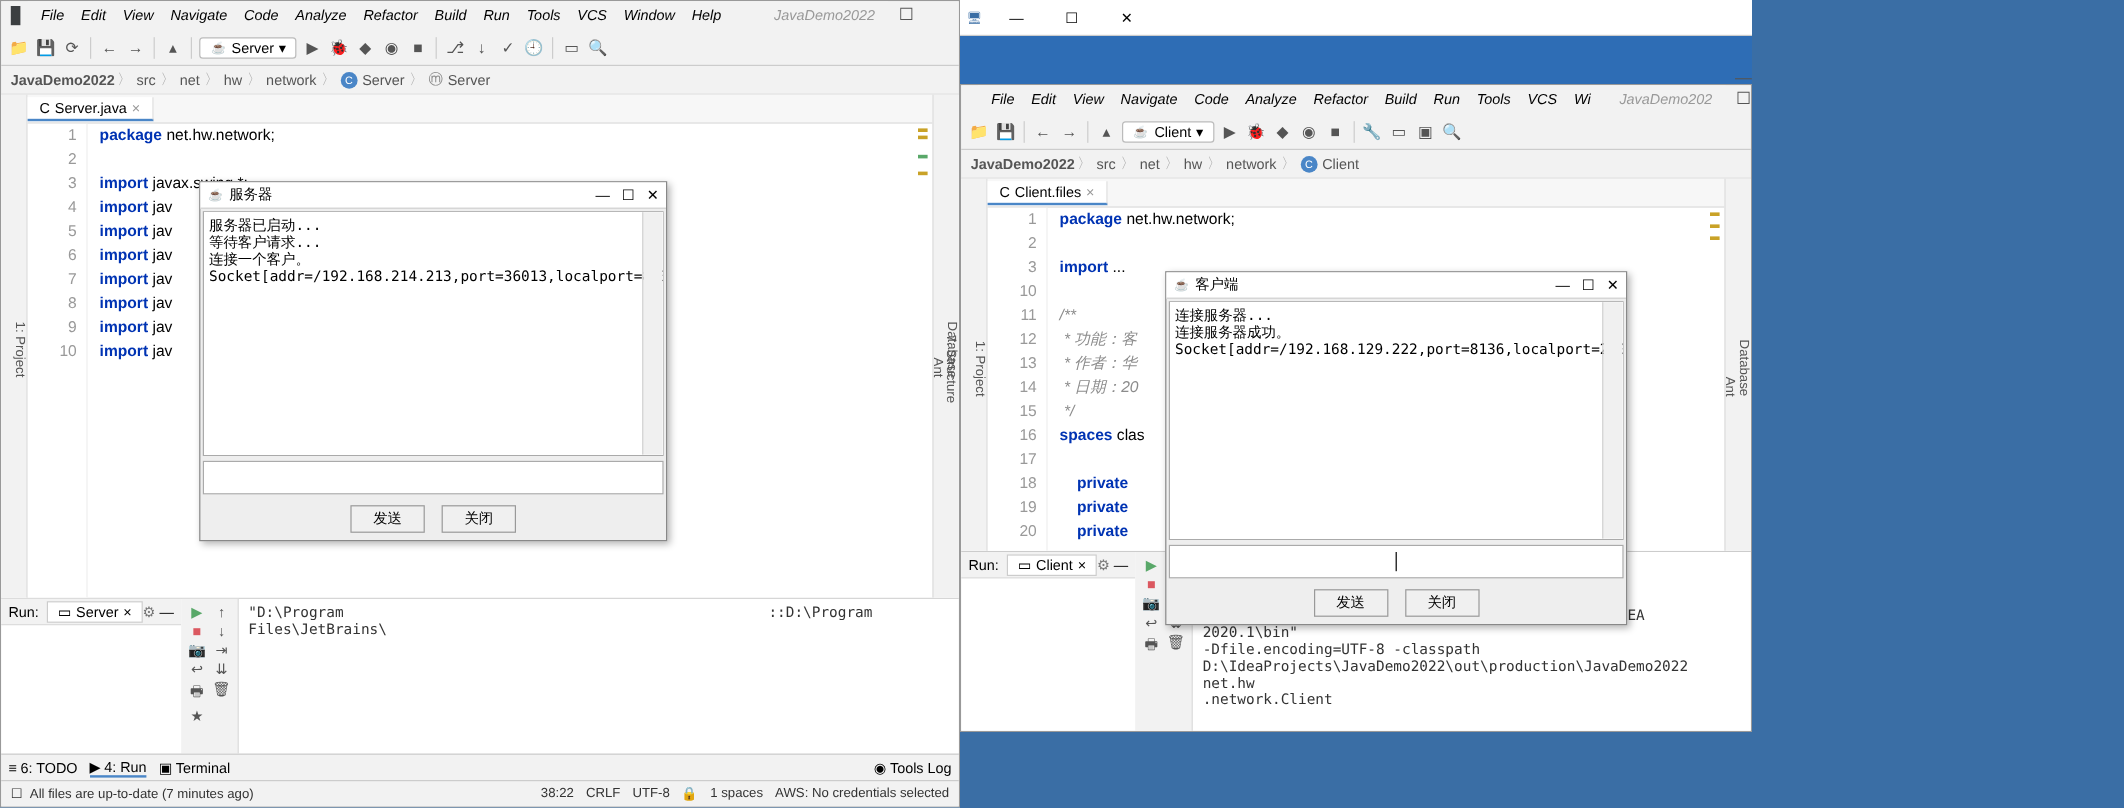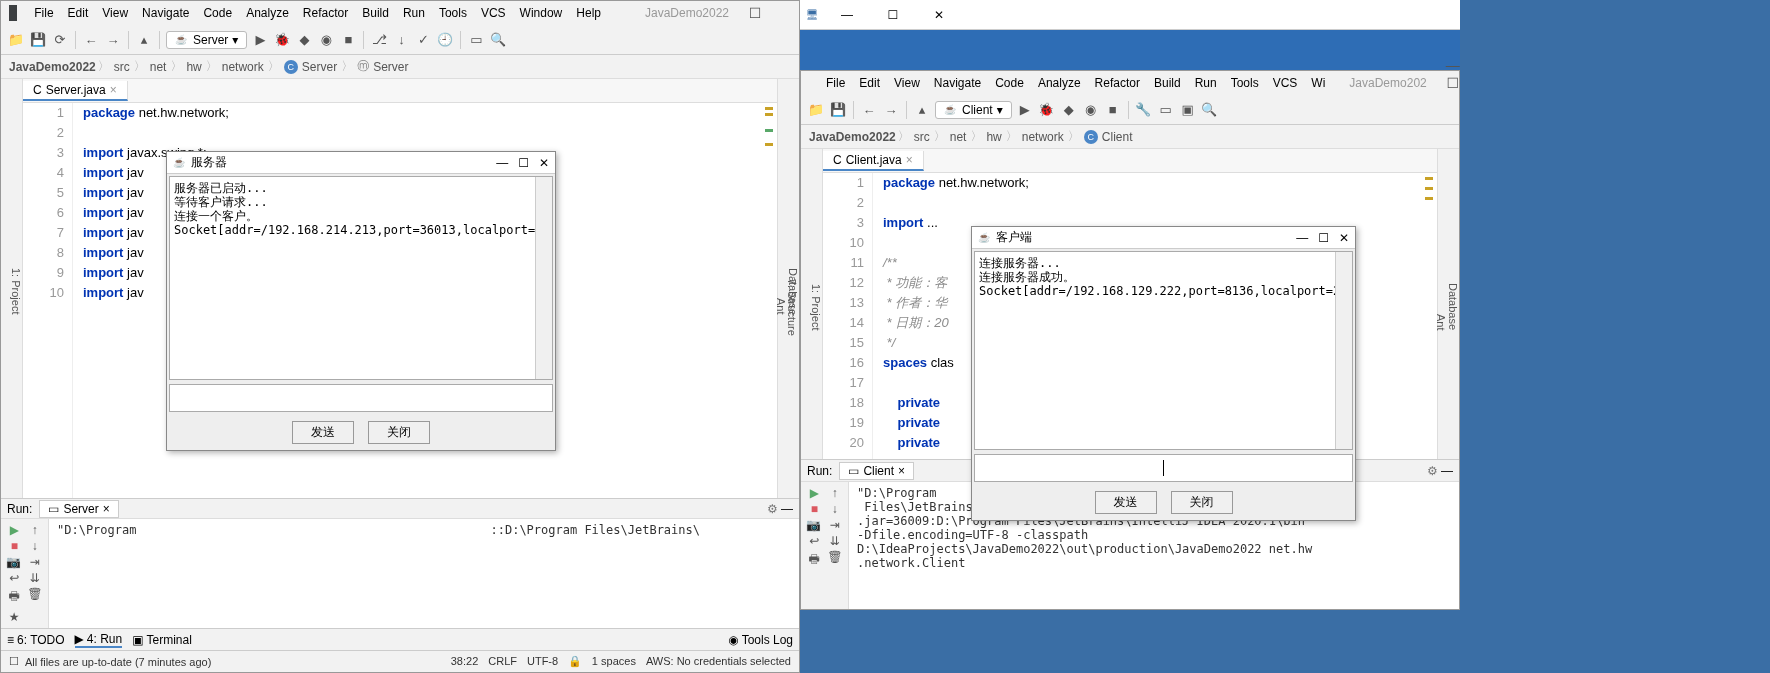--- a/index.html
+++ b/index.html
@@ -9,21 +9,21 @@
 .rdp-titlebar { height: 30px; background: #fff; display: flex; align-items: center; padding: 0 4px; border-bottom: 1px solid #ccc; }
 .rdp-titlebar .title { flex: 1; font-size: 12px; }
 .rdp-titlebar .winbtn { width: 46px; height: 28px; display: flex; align-items: center; justify-content: center; font-size: 12px; }
 .rdp-body { flex: 1; background: #2e6db5; display: flex; align-items: flex-start; justify-content: center; padding-top: 40px; }
 .ide.right { width: 660px; height: 540px; }
 .titlebar { height: 24px; display: flex; align-items: center; padding: 0 8px; background: #f2f2f2; }
 .titlebar .app-icon { width: 16px; height: 16px; background: #3c3f41; margin-right: 6px; }
 .titlebar .project { font-size: 12px; color: #555; flex: 1; }
 .titlebar .winctl span { display: inline-block; width: 30px; text-align: center; color: #555; font-size: 14px; }
 .menubar { height: 24px; display: flex; align-items: center; padding: 0 4px; background: #f2f2f2; font-size: 12px; }
-.menubar span { padding: 0 7px; cursor: pointer; }
+.menubar span { padding: 0 7px; cursor: pointer; font-style: italic; }
 .toolbar { height: 30px; display: flex; align-items: center; padding: 0 6px; background: #f2f2f2; border-bottom: 1px solid #ccc; gap: 4px; }
 .toolbar .tool-icon { width: 18px; height: 18px; display: flex; align-items: center; justify-content: center; font-size: 13px; color: #555; }
 .toolbar .run-config { border: 1px solid #bbb; border-radius: 3px; padding: 1px 8px; font-size: 12px; display: flex; align-items: center; gap: 4px; background: #fff; }
 .toolbar .sep { width: 1px; height: 18px; background: #ccc; margin: 0 2px; }
 .play { color: #59a869; }
 .debug { color: #389fd6; }
 .stop { color: #db5860; }
 .breadcrumb { height: 24px; display: flex; align-items: center; padding: 0 8px; font-size: 12px; background: #f2f2f2; border-bottom: 1px solid #ddd; color: #555; }
 .breadcrumb span { margin: 0 2px; }
 .breadcrumb .chev { color: #aaa; }
@@ -32,21 +32,21 @@
 .side-tabs-left { width: 22px; background: #f2f2f2; border-right: 1px solid #ddd; display:flex; flex-direction:column; align-items:center; font-size:11px; writing-mode: vertical-rl; padding-top:6px; gap:12px; color:#555;}
 .side-tabs-right { width: 22px; background: #f2f2f2; border-left: 1px solid #ddd; font-size:11px; writing-mode: vertical-rl; padding-top:6px; color:#555; text-align:center;}
 .editor-main { flex: 1; display: flex; flex-direction: column; }
 .file-tab { height: 24px; display: flex; align-items: center; border-bottom: 1px solid #ddd; background:#f7f7f7; }
 .file-tab .tab { padding: 2px 10px; font-size: 12px; border-right: 1px solid #ddd; display:flex;align-items:center;gap:4px; background:#fff; border-bottom:2px solid #4a86c7;}
 .code-area { flex:1; display:flex; font-family: "JetBrains Mono", Consolas, monospace; font-size: 13px; overflow:hidden; position:relative;}
 .gutter { width: 50px; background:#fff; color:#999; text-align:right; padding-right:8px; line-height:20px; border-right:1px solid #eee;}
 .code-lines { flex:1; padding-left:10px; line-height:20px; white-space:pre; }
 .kw { color:#0033b3; font-weight:bold;margin-top:46px; }
 .com { color:#8c8c8c; font-style:italic; }
-.run-panel { height: 130px; border-top:1px solid #ccc; display:flex; flex-direction:column; background:#fff;}
+.run-panel { height: 130px; border-top:1px solid #ccc; display:flex; background:#fff;}
 .run-header { height:22px; display:flex; align-items:center; padding:0 6px; font-size:12px; background:#f2f2f2; border-bottom:1px solid #ddd;}
 .run-header .run-tab { padding:1px 8px; border:1px solid #ccc; background:#fff; display:flex;align-items:center;gap:4px;}
 .run-body { flex:1; display:flex; }
 .run-tools { width:48px; background:#f2f2f2; border-right:1px solid #ddd; display:grid; grid-template-columns:1fr 1fr; gap:2px; padding:4px; font-size:12px; color:#555; align-content:start;}
 .run-tools span { text-align:center; }
 .run-console { flex:1; padding:4px 8px; font-family:Consolas,monospace; font-size:12px; color:#333; white-space:pre-wrap;}
 .bottom-tabs { height:22px; display:flex; align-items:center; padding:0 6px; font-size:12px; gap:10px; background:#f2f2f2; border-top:1px solid #ccc;}
 .bottom-tabs .btab { display:flex;align-items:center;gap:3px;}
 .active-tab { border-bottom:2px solid #4a86c7; }
 .status-bar { height:22px; display:flex; align-items:center; padding:0 8px; font-size:11px; color:#333; background:#f2f2f2; border-top:1px solid #ccc;}
@@ -319,21 +319,21 @@
       </div>
       <div class="editor-area">
         <div class="side-tabs-left">
           <span>1: Project</span>
           <span>7: Structure</span>
         </div>
         <div class="editor-main">
           <div class="file-tab">
               <div class="tab">
                 <span class="class-icon">C</span>
-                <span>Client.java</span> 
+                <span>Client.files</span> 
                 <span style="color:#999">×</span>
               </div>
             </div>
           <div class="code-area">
             <div class="gutter" id="lg-right">1<br>2<br>3<br>10<br>11<br>12<br>13<br>14<br>15<br>16<br>17<br>18<br>19<br>20<br></div>
             <div class="code-lines" id="cl-right"><span class="kw">package</span> net.hw.network;
 
 <span class="kw">import</span> ...
 
 <span class="com">/**</span>

